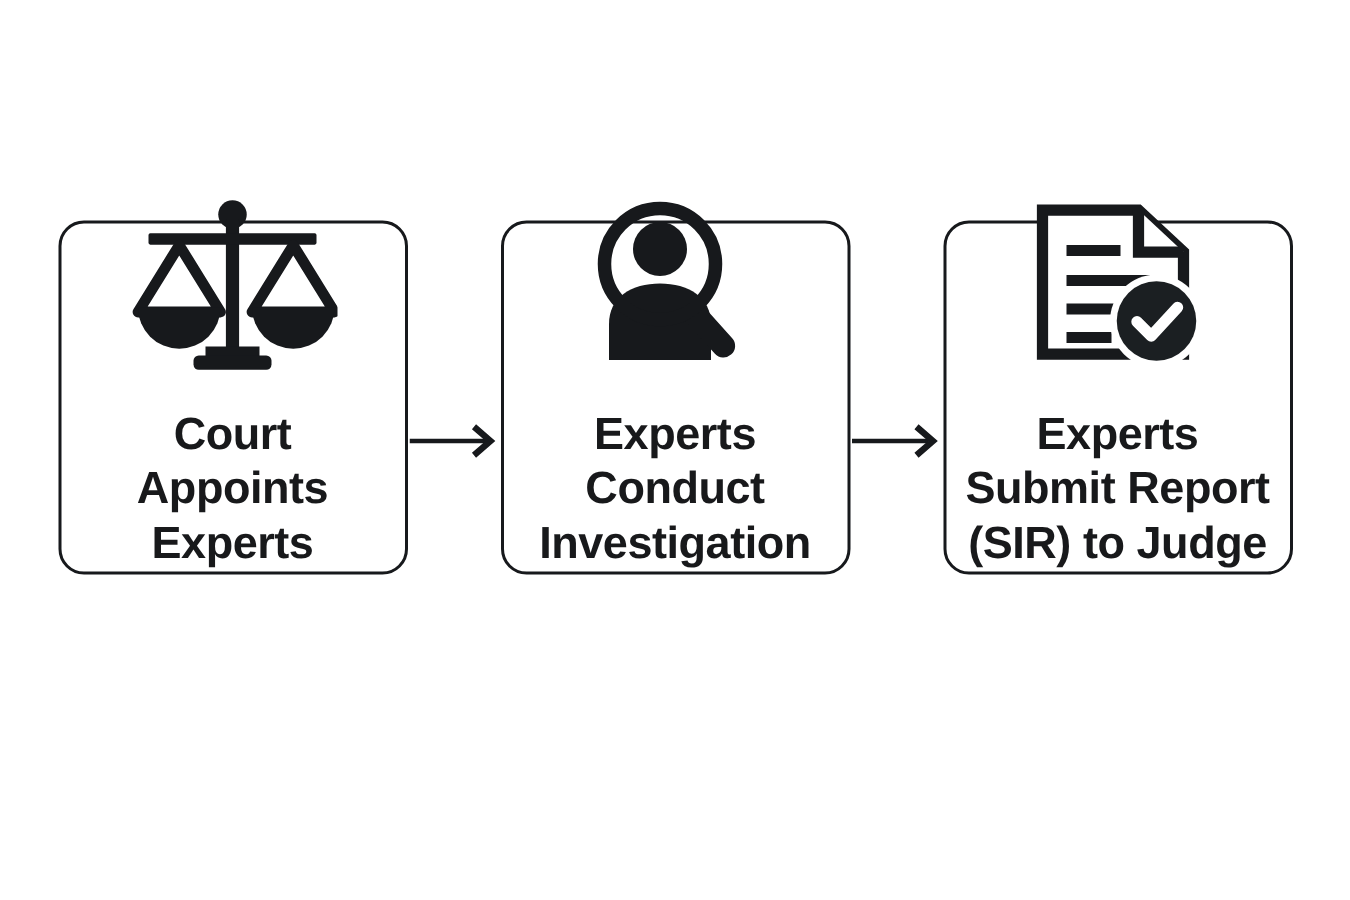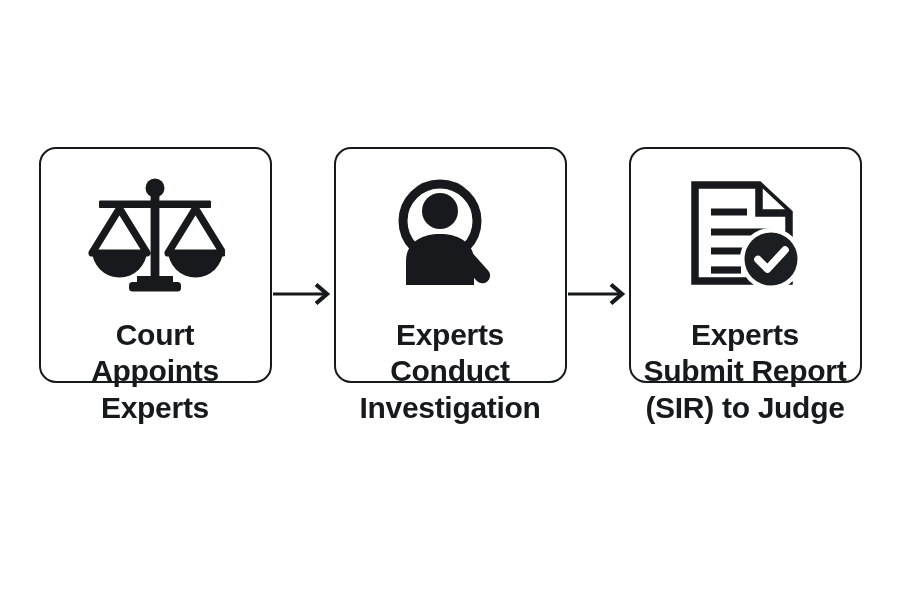--- a/index.html
+++ b/index.html
@@ -40,21 +40,21 @@
     box-sizing: border-box;
     width: 233px;
     height: 236px;
     flex: 0 0 233px;
     background: #ffffff;
     border: 2.2px solid #17191c;
     border-radius: 17px;
     display: flex;
     flex-direction: column;
     align-items: center;
-    justify-content: space-between;
+    justify-content: flex-end;
     padding: 0;
   }
 
   .card-icon {
     height: 130px;
     width: 100%;
     display: flex;
     align-items: center;
     justify-content: center;
     margin-top: 22px;

